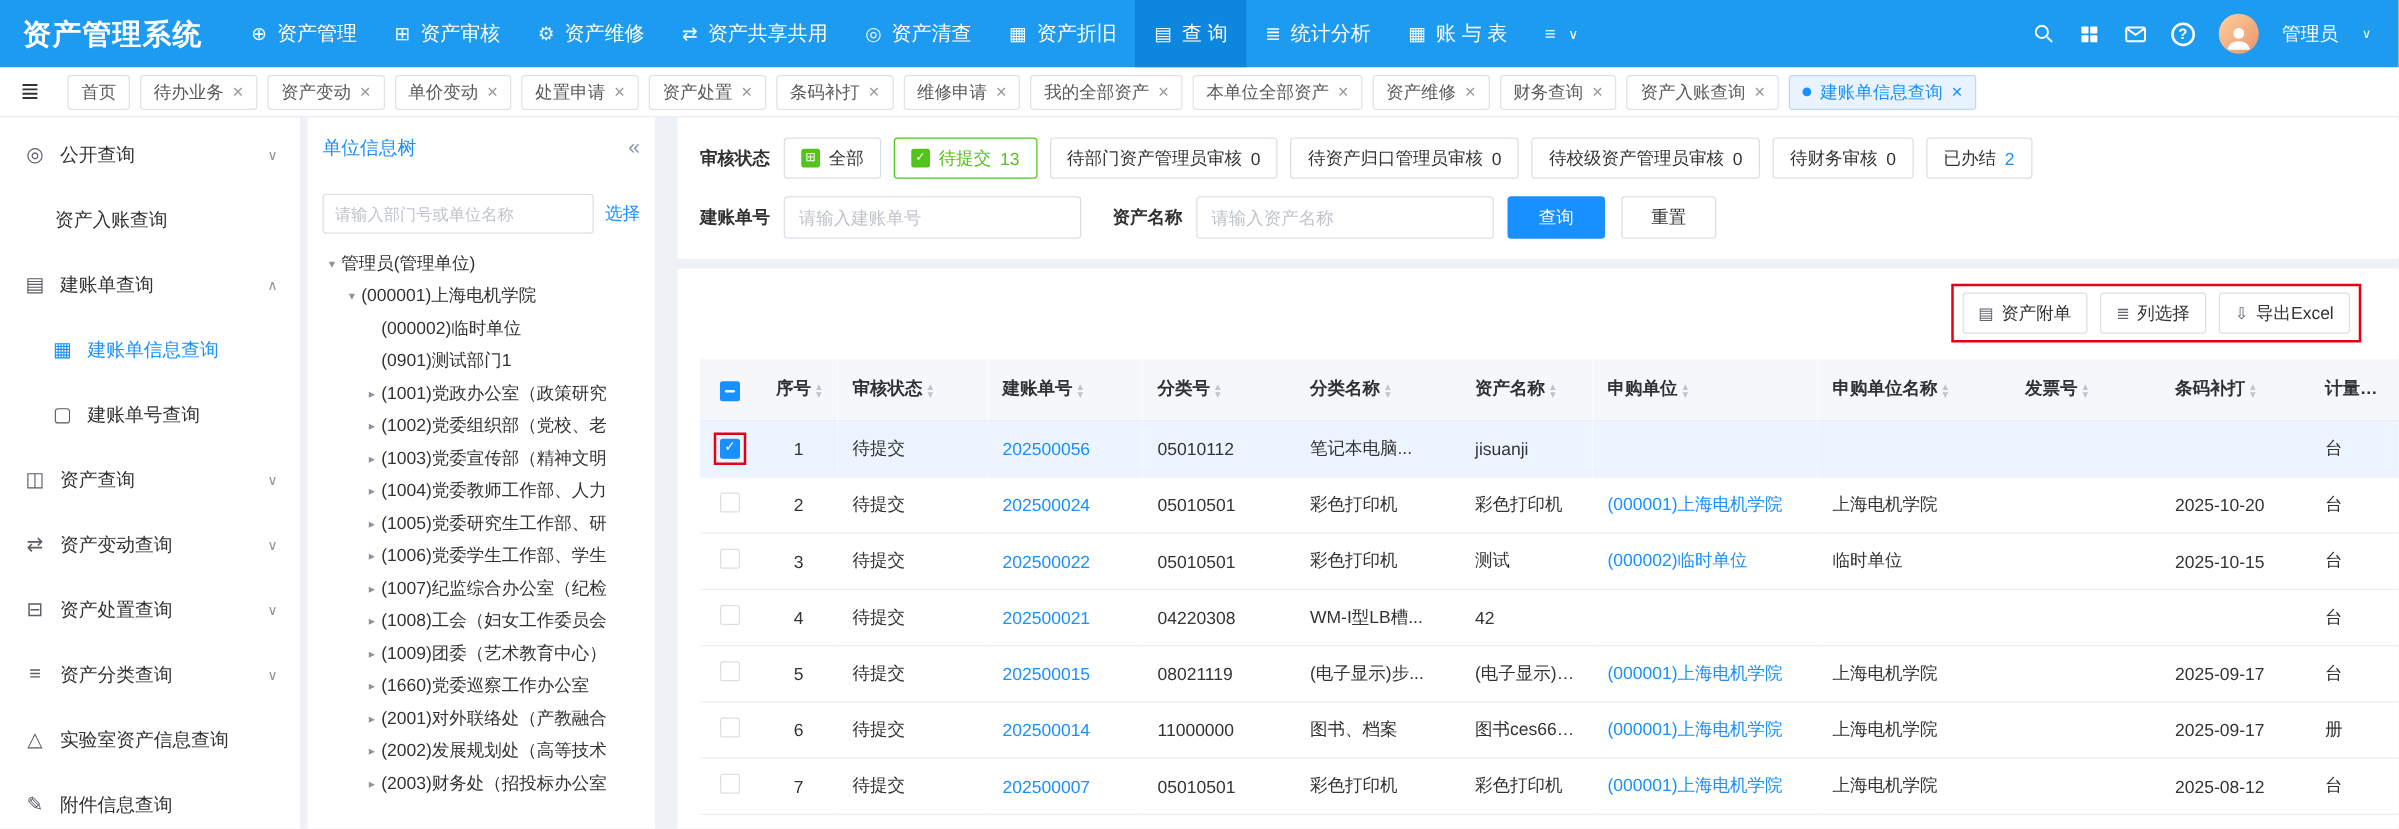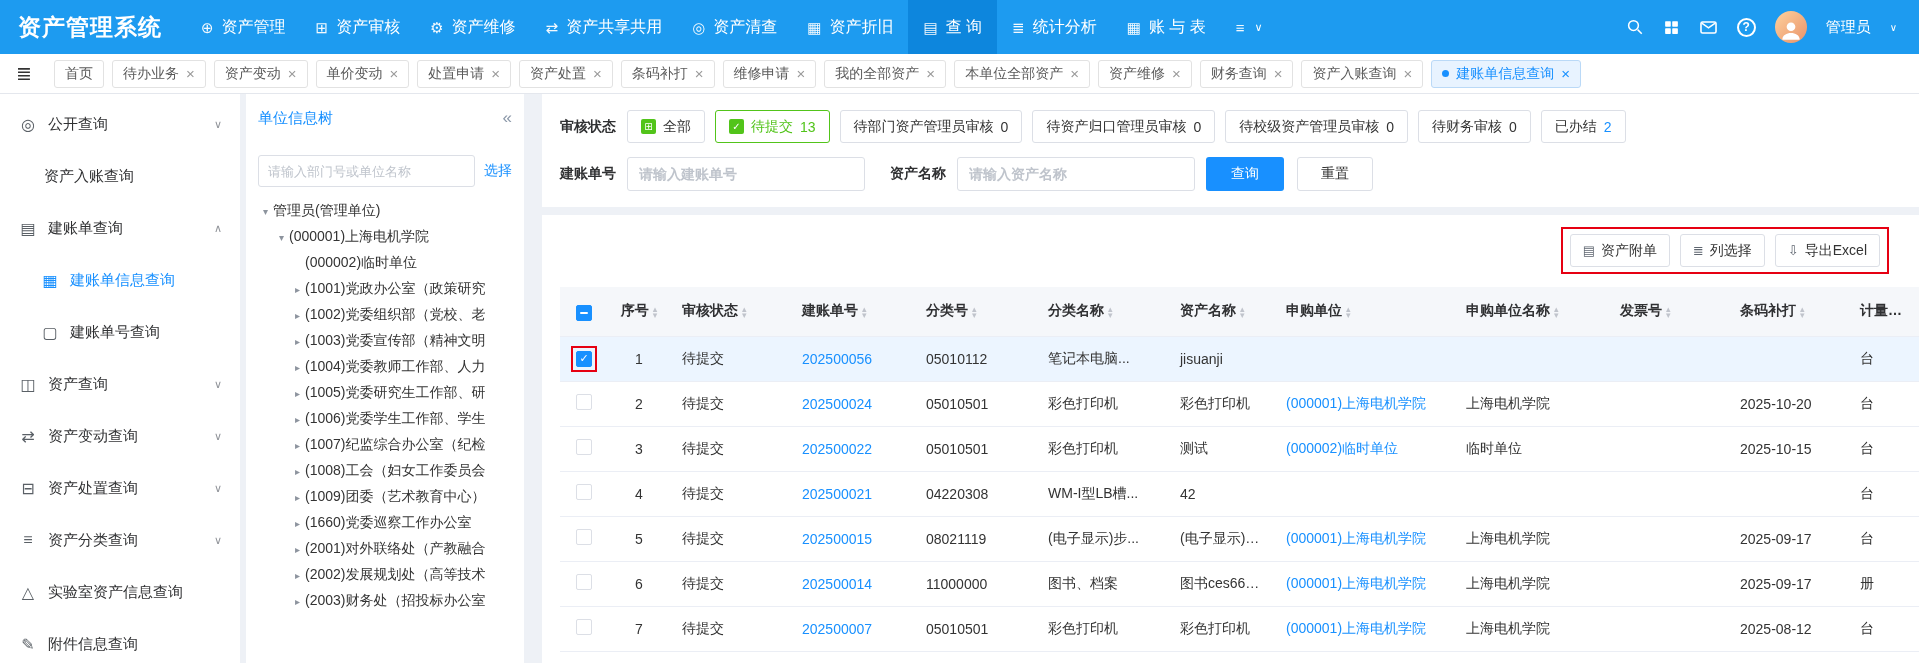--- a/index.html
+++ b/index.html
@@ -59,21 +59,21 @@
 .main{flex:1;margin-left:18px;display:flex;flex-direction:column;min-width:0;}
 .filter-card{background:#fff;padding:16px 18px;flex:0 0 auto;}
 .filter-row{display:flex;align-items:center;gap:11px;}
 .filter-label{font-size:14px;font-weight:bold;color:#303133;white-space:nowrap;}
 .status-btn{height:33px;display:inline-flex;align-items:center;gap:7px;padding:0 13px;border:1px solid #dcdfe6;border-radius:3px;background:#fff;font-size:14px;color:#333;cursor:pointer;white-space:nowrap;font-family:inherit;}
 .status-btn.selected{border-color:var(--success-green);color:var(--success-green);}
 .status-btn.selected .count{color:var(--success-green);}
 .count-highlight{color:var(--primary);}
 .sb-icon{width:15px;height:15px;border-radius:2px;background:var(--success-green);color:#fff;font-size:10px;display:inline-flex;align-items:center;justify-content:center;line-height:1;}
 .filter-row2{margin-top:14px;}
-.text-input{width:238px;height:34px;border:1px solid #dcdfe6;border-radius:3px;padding:0 11px;font-size:14px;color:#333;font-family:inherit;outline:none;font-weight:bold;}
+.text-input{width:238px;height:34px;border:1px solid #dcdfe6;border-radius:3px;padding:0 11px;font-size:14px;color:#333;font-family:inherit;outline:none;}
 .text-input::placeholder{color:#bfc4cc;}
 .btn{height:34px;border-radius:3px;font-size:14px;cursor:pointer;display:inline-flex;align-items:center;justify-content:center;font-family:inherit;}
 .btn-primary{background:var(--primary);color:#fff;border:none;padding:0 25px;}
 .btn-plain{background:#fff;color:#333;border:1px solid #dcdfe6;padding:0 23px;margin-left:2px;}
 .lbl2{margin-left:14px;}
 
 .table-card{background:#fff;margin-top:8px;flex:1;padding:12px 0 0 18px;overflow:hidden;position:relative;}
 .toolbar{display:flex;justify-content:flex-end;padding-right:30px;}
 .redbox{border:2px solid var(--annotation-red);padding:5px 7px;display:inline-flex;gap:10px;background:#fff;}
 .tool-btn{height:33px;display:inline-flex;align-items:center;gap:6px;padding:0 12px;border:1px solid #dcdfe6;border-radius:3px;background:#fff;font-size:14px;color:#333;cursor:pointer;white-space:nowrap;font-family:inherit;}
@@ -304,20 +304,24 @@
           </div>
           <div class="tree-node" style="padding-left: 16px;">
             <span class="tn-arrow">▾</span>
             <span>(000001)上海电机学院</span>
           </div>
           <div class="tree-node" style="padding-left: 32px;">
             <span class="tn-arrow"></span>
             <span>(000002)临时单位</span>
           </div>
           <div class="tree-node" style="padding-left: 32px;">
+            <span class="tn-arrow"></span>
+            <span>(0901)测试部门1</span>
+          </div>
+          <div class="tree-node" style="padding-left: 32px;">
             <span class="tn-arrow">▸</span>
             <span>(1001)党政办公室（政策研究</span>
           </div>
           <div class="tree-node" style="padding-left: 32px;">
             <span class="tn-arrow">▸</span>
             <span>(1002)党委组织部（党校、老</span>
           </div>
           <div class="tree-node" style="padding-left: 32px;">
             <span class="tn-arrow">▸</span>
             <span>(1003)党委宣传部（精神文明</span>

